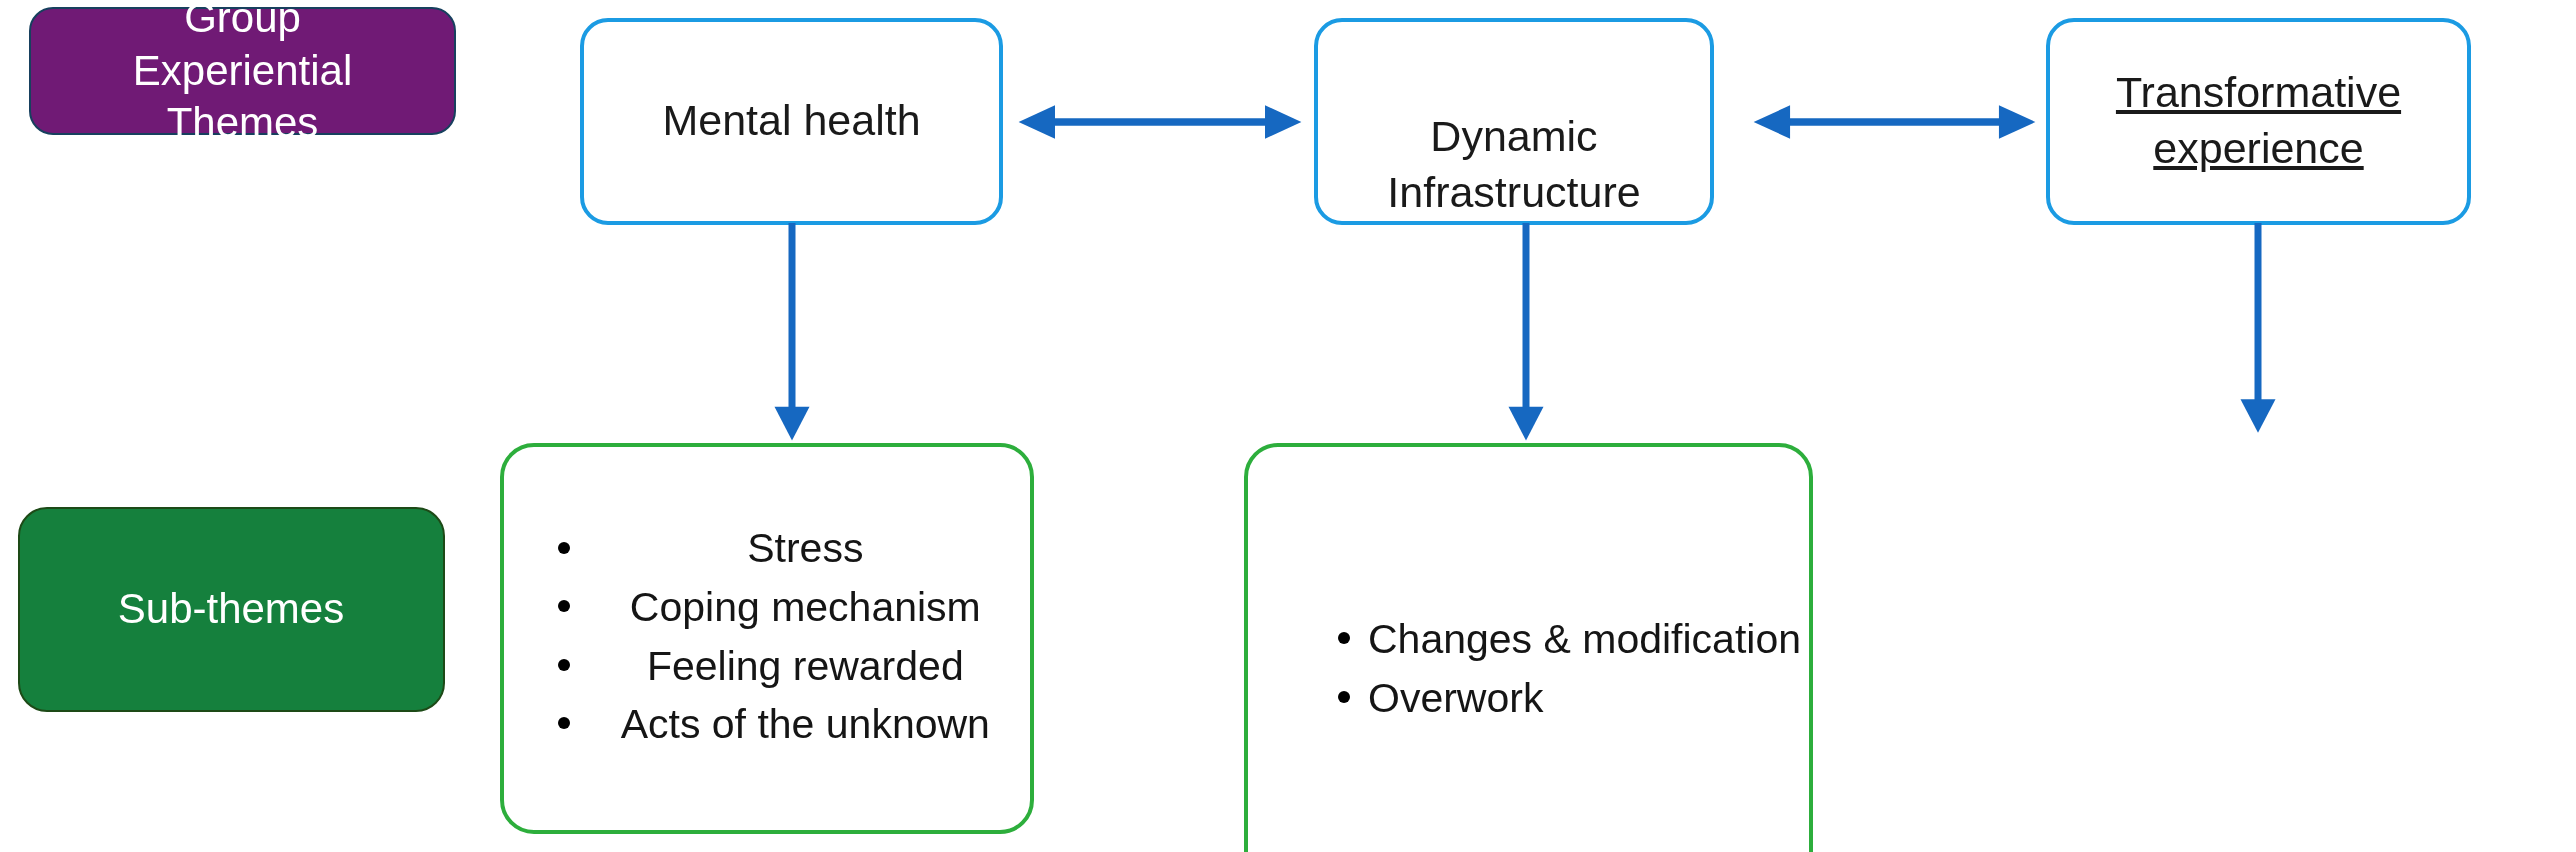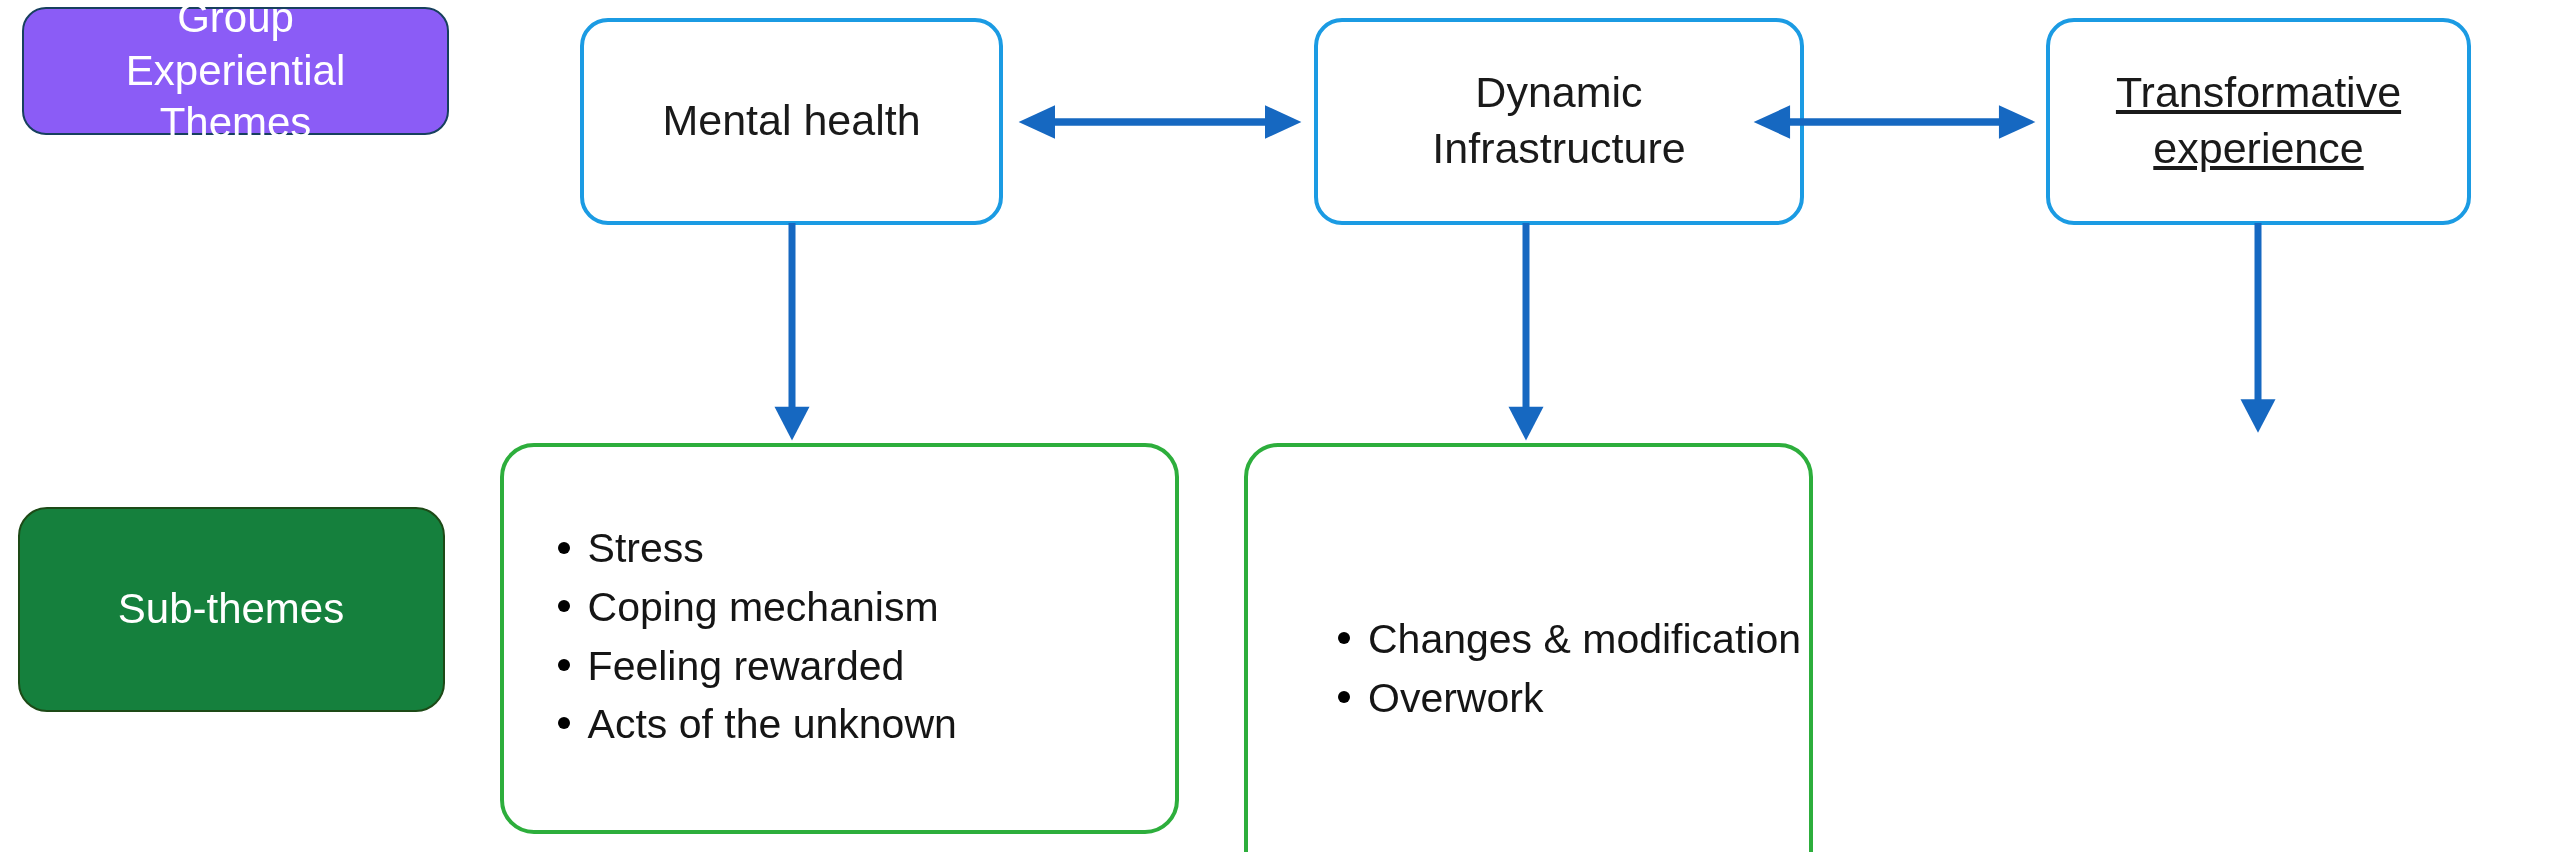--- a/index.html
+++ b/index.html
@@ -23,23 +23,23 @@
     align-items: center;
     justify-content: center;
     text-align: center;
     color: #ffffff;
     font-size: 42px;
     line-height: 1.26;
     border-radius: 27px;
     box-sizing: border-box;
   }
   #cat-group {
-    left: 22px;  top: 7px;
+    left: 29px;  top: 7px;
     width: 427px; height: 128px;
-    background: #8b5cf6;
+    background: #701a75;
     border: 2.8px solid #17405e;
     border-radius: 24px;
   }
   #cat-sub {
     left: 17.5px;  top: 507px;
     width: 427px; height: 205px;
     background: #15803d;
     border: 2.8px solid #1d4a17;
     border-radius: 29px;
   }
@@ -56,36 +56,36 @@
     box-sizing: border-box;
     display: flex;
     align-items: center;
     justify-content: center;
     text-align: center;
     color: #1a1a1a;
     font-size: 43px;
     line-height: 1.30;
   }
   #theme-0 { left: 580px;  width: 423px; }
-  #theme-1 { left: 1314px; width: 490px; }
+  #theme-1 { left: 1314px; width: 400px; align-items: flex-end; }
   #theme-2 { left: 2046px; width: 425px; text-decoration: underline; }
   .theme-text { white-space: pre-line; }
 
   
   .sub-box {
     position: absolute;
     background: #ffffff;
     border: 4.2px solid #2DAE3C;
     border-radius: 34px;
     box-sizing: border-box;
     display: flex;
     align-items: center;
     padding: 0 7px;
   }
-  #sub-0 { left: 500px;  top: 443px; width: 679px; height: 391px; }
+  #sub-0 { left: 500px;  top: 443px; width: 534px; height: 391px; text-align: center; }
   #sub-1 { left: 1244px; top: 443px; width: 569px; height: 455px; }
   #sub-2 { left: 1996px; top: 433px; width: 556px; height: 405px; }
 
   .bullets {
     list-style: none;
     margin: 0;
     padding: 0;
     width: 100%;
   }
   .bullets li {

